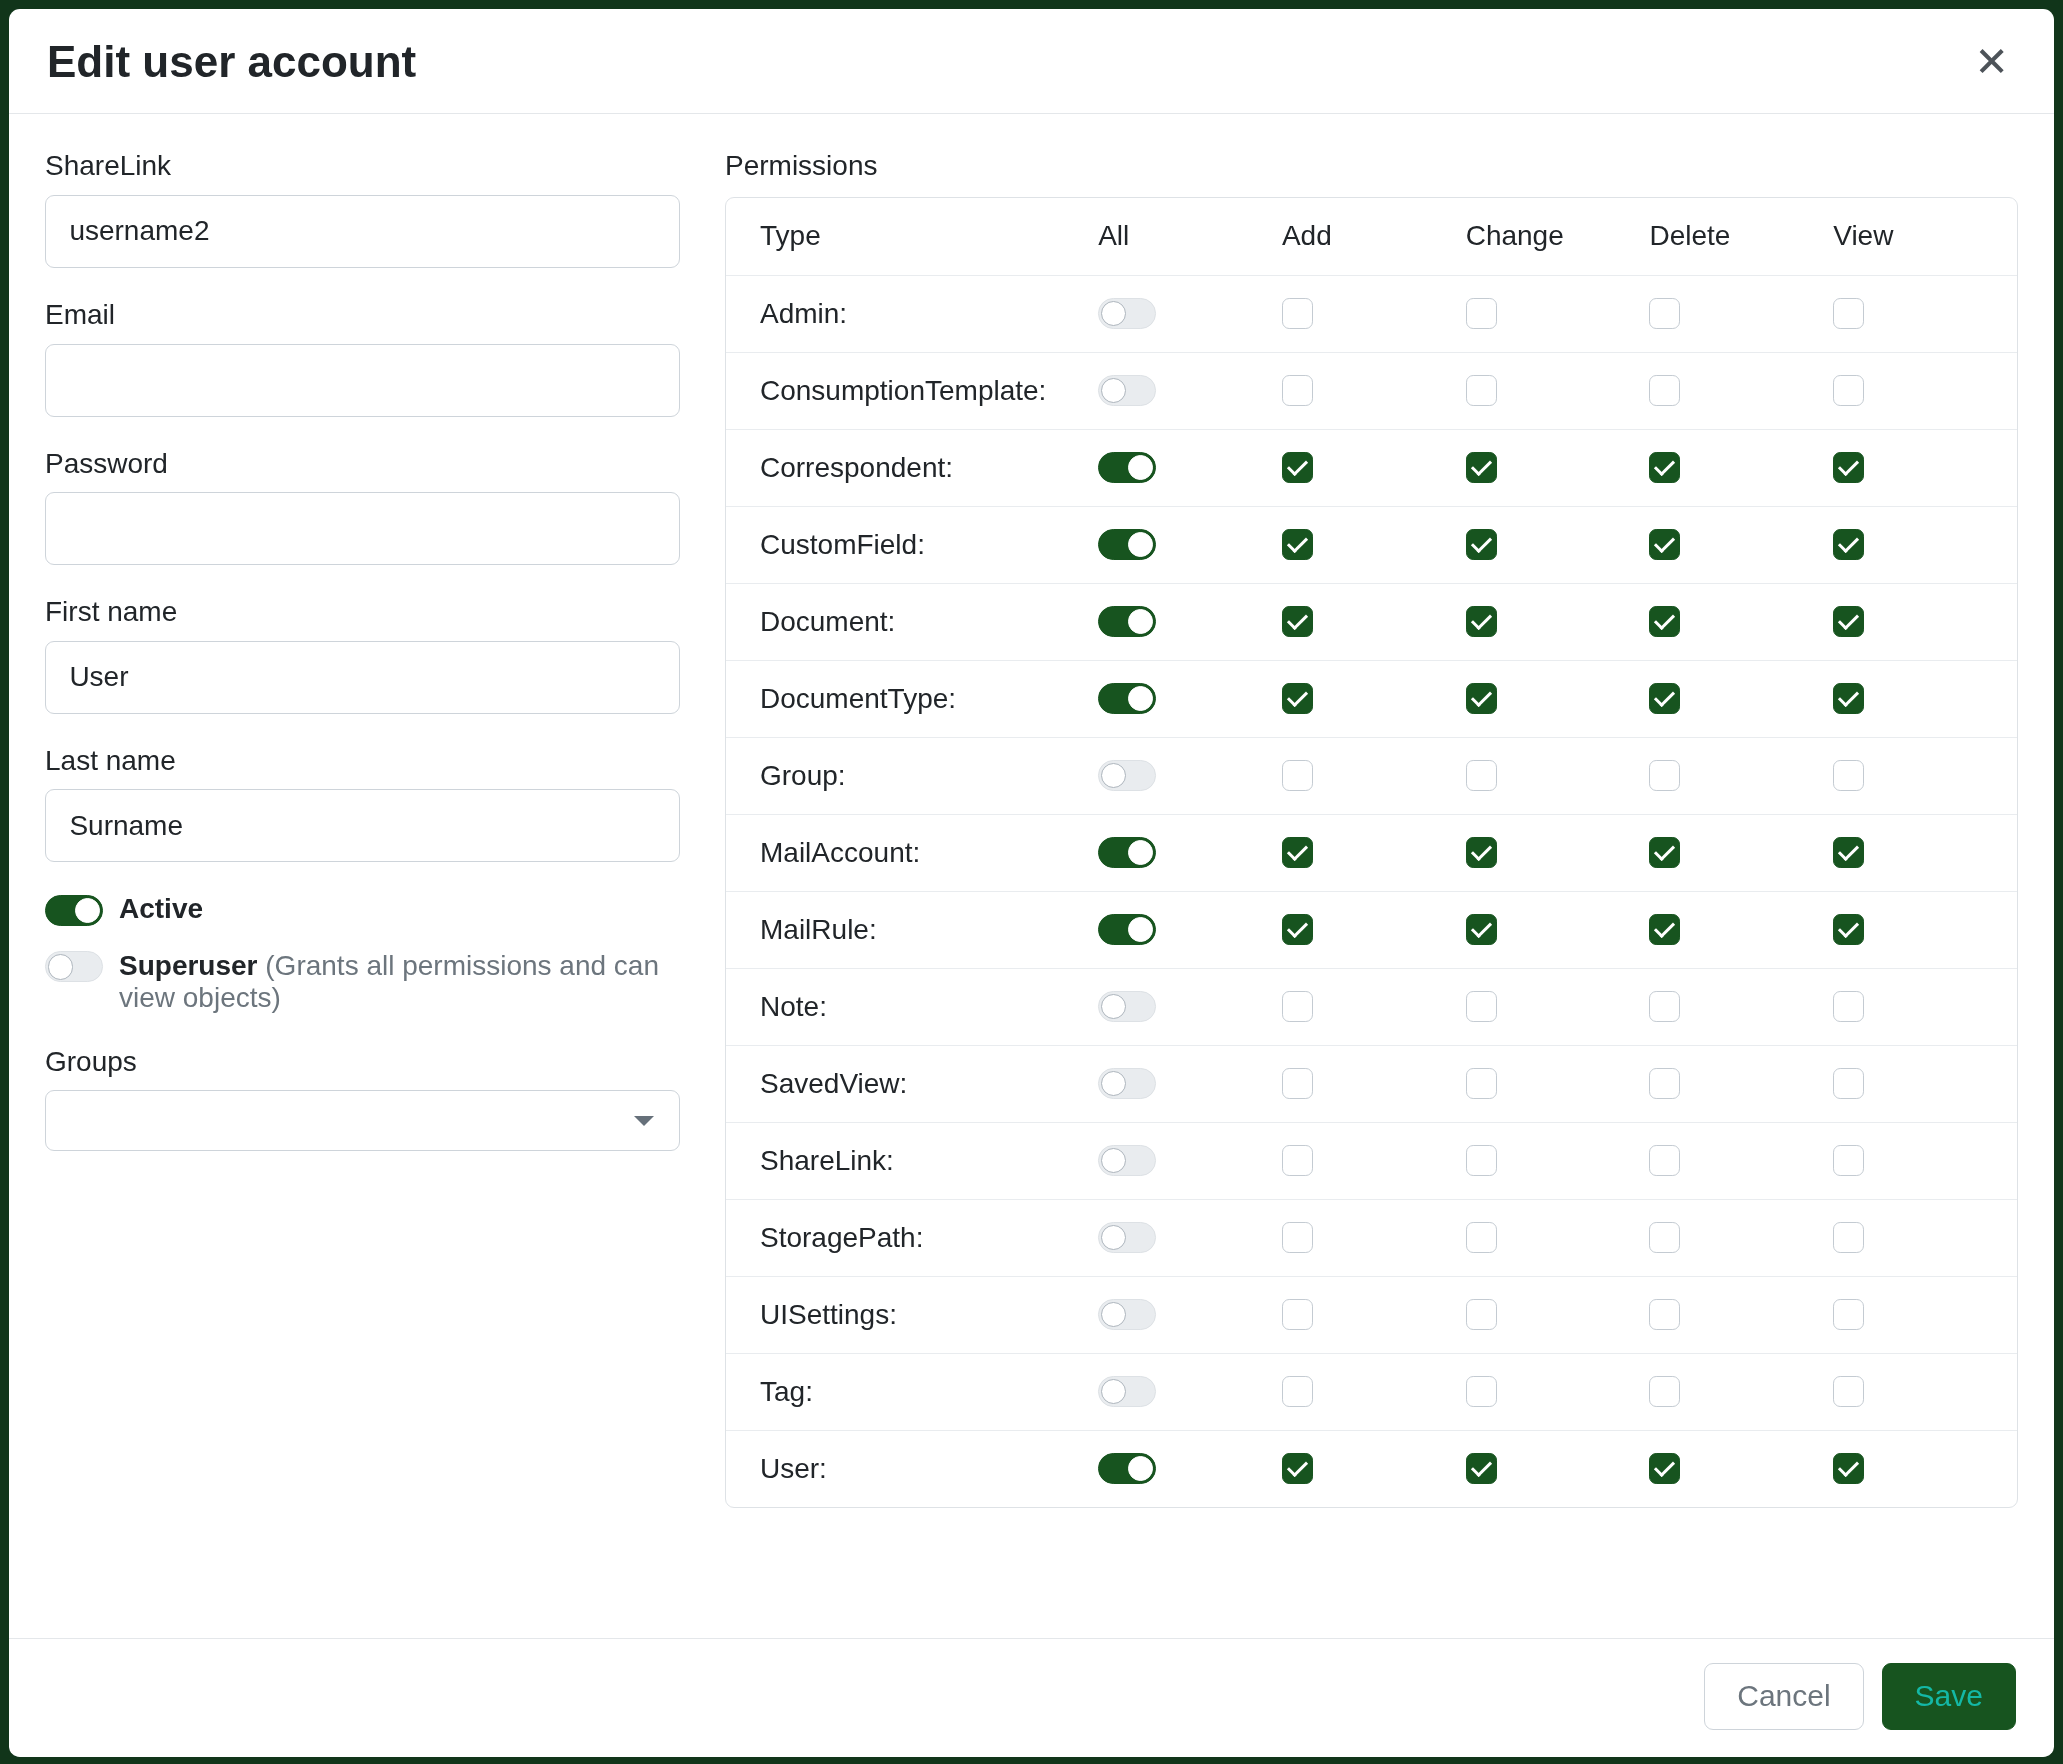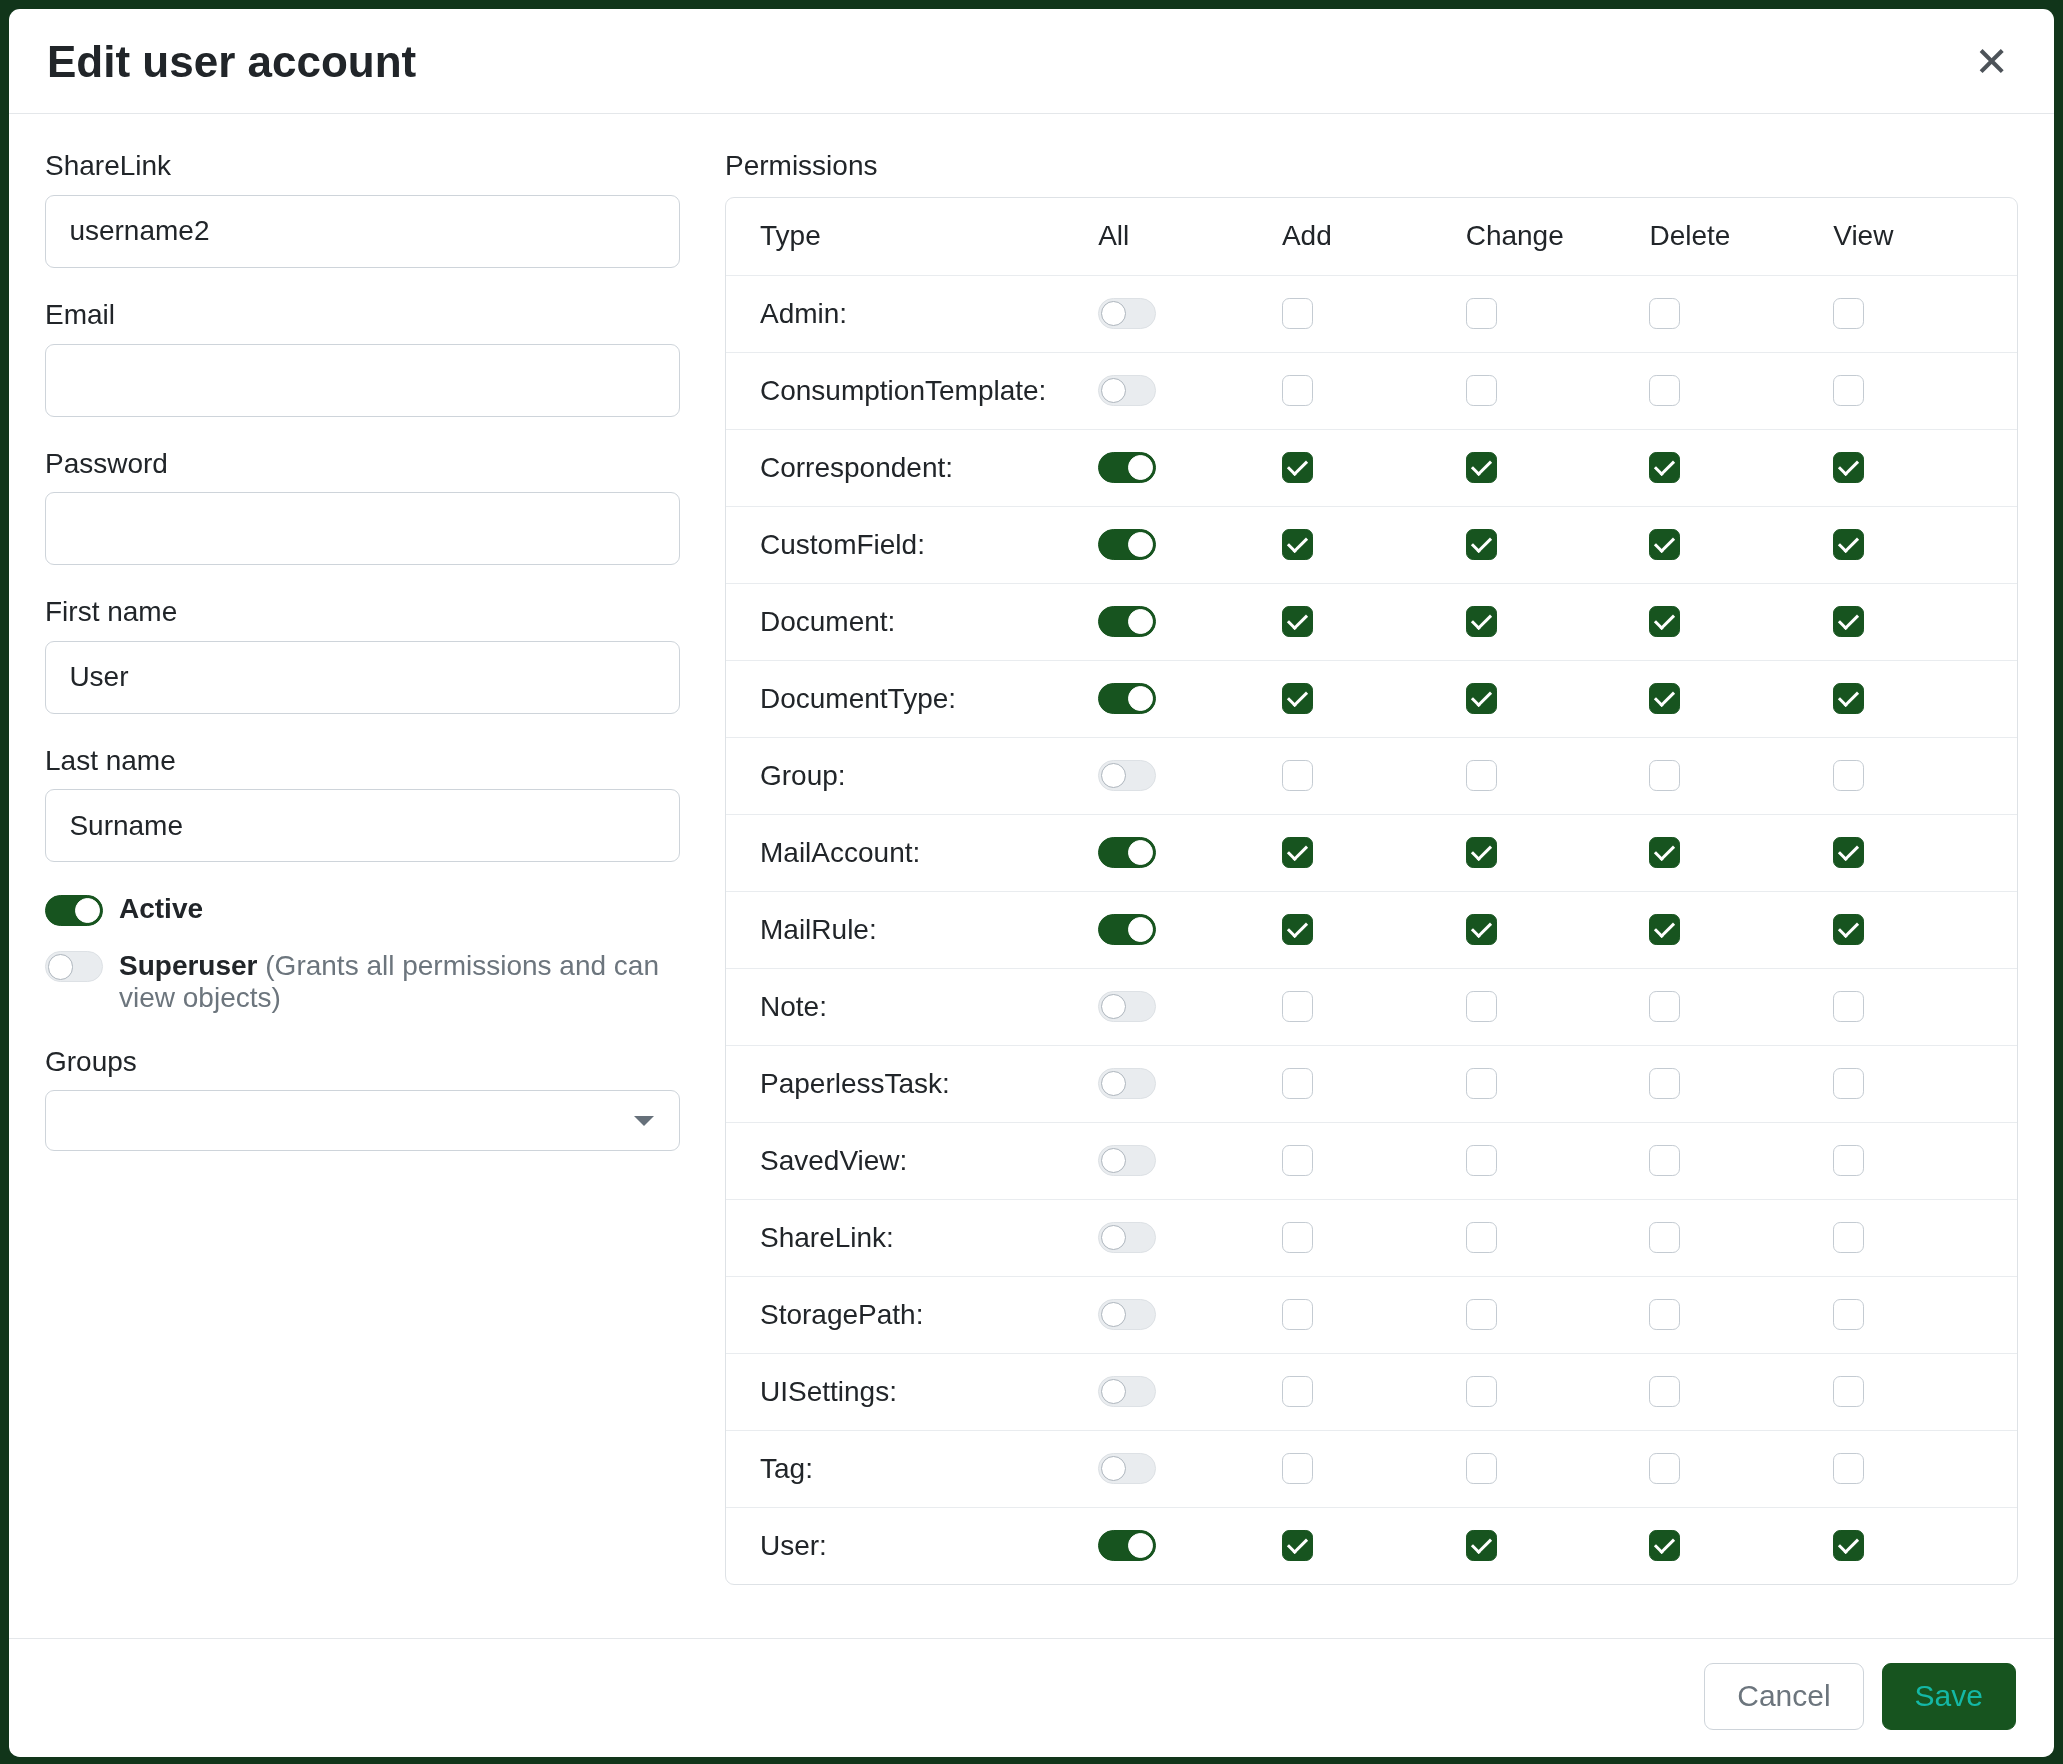--- a/index.html
+++ b/index.html
@@ -475,40 +475,20 @@
                 <span class="check"></span>
               </div>
     <div class="perm-cell">
                 <span class="check"></span>
               </div>
     <div class="perm-cell">
                 <span class="check"></span>
               </div>
   </div>
 
-  <div class="perm-row">
-    <div class="perm-cell">
-                <span>PaperlessTask:</span>
-              </div>
-    <div class="perm-cell">
-                <span class="toggle"></span>
-              </div>
-    <div class="perm-cell">
-                <span class="check"></span>
-              </div>
-    <div class="perm-cell">
-                <span class="check"></span>
-              </div>
-    <div class="perm-cell">
-                <span class="check"></span>
-              </div>
-    <div class="perm-cell">
-                <span class="check"></span>
-              </div>
-  </div>
 
   <div class="perm-row">
     <div class="perm-cell">
                 <span>SavedView:</span>
               </div>
     <div class="perm-cell">
                 <span class="toggle"></span>
               </div>
     <div class="perm-cell">
                 <span class="check"></span>

